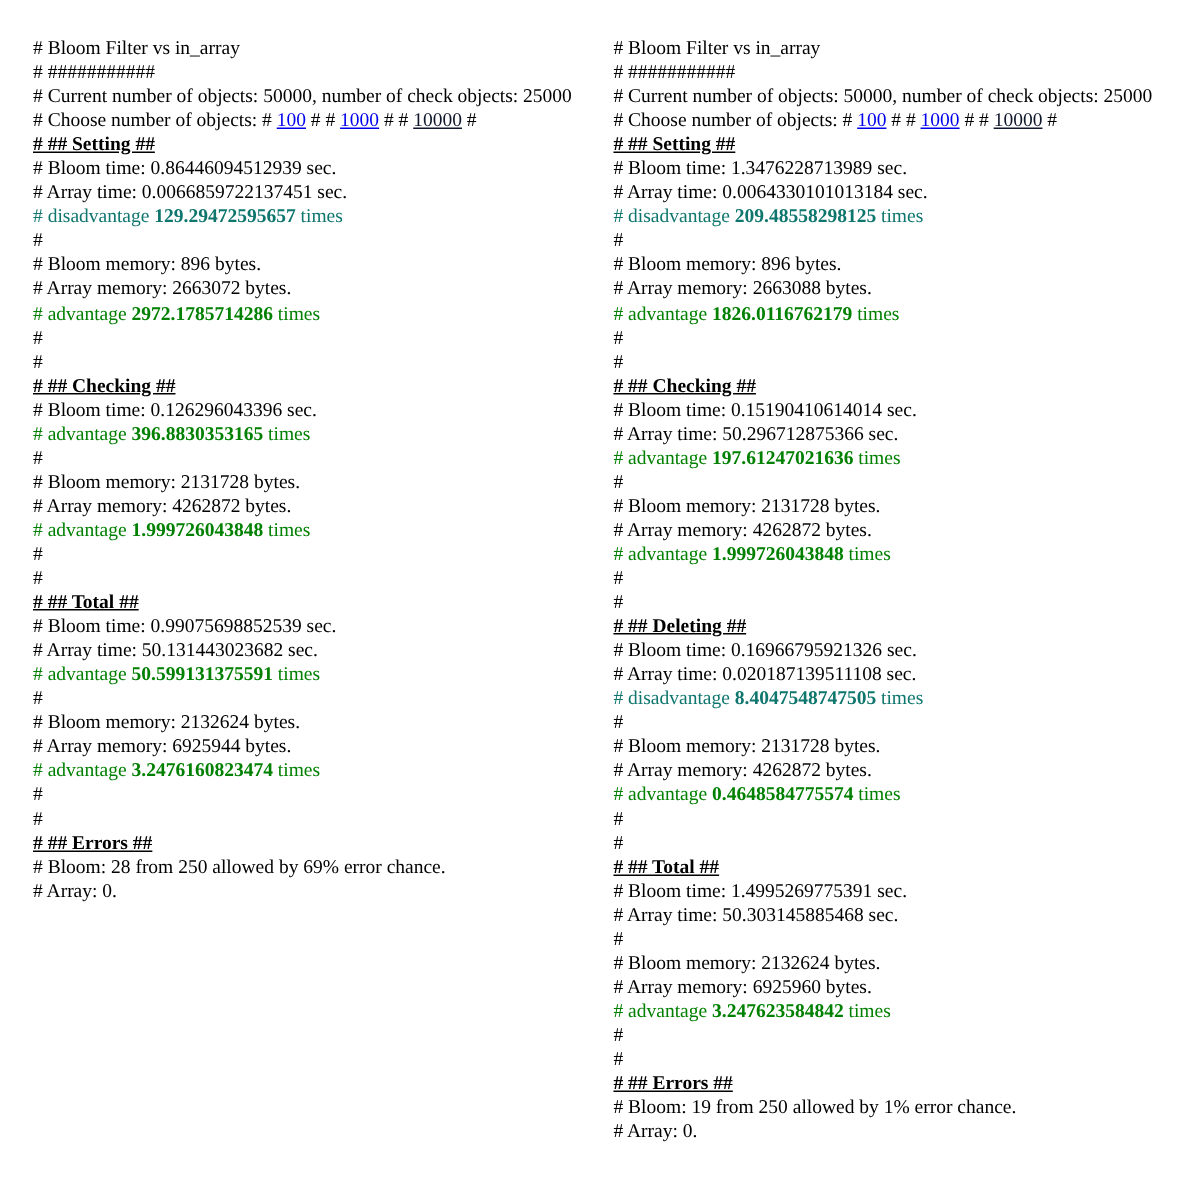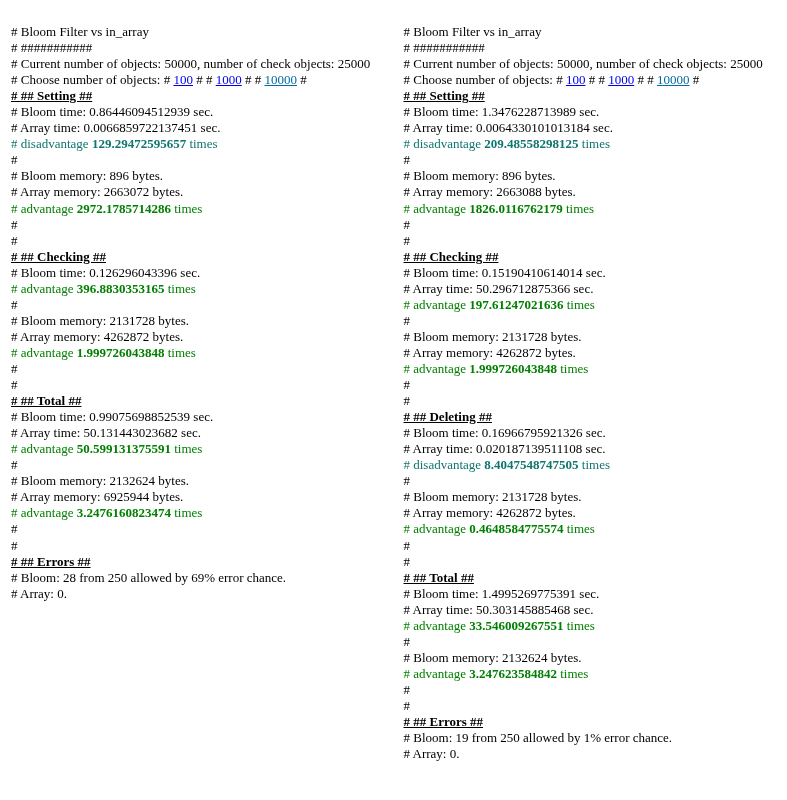--- a/index.html
+++ b/index.html
@@ -13,21 +13,21 @@
     font-family: "Liberation Serif", "DejaVu Serif", serif;
     font-size: 13px;
     color: #000000;
     overflow: hidden;
   }
   .page {
     position: relative;
     width: 787px;
     height: 700px;
     box-sizing: border-box;
-    padding: 24px 0 0 5px;
+    padding: 24px 0 0 16px;
   }
   .columns {
     display: flex;
     align-items: flex-start;
   }
   .col {
     box-sizing: border-box;
   }
   .col-left {
     width: 395px;
@@ -54,21 +54,21 @@
   .adv     { color: #008000; }
   .dis     { color: #0f766e; }
   .num     { font-weight: bold; }
   .lnk {
     color: #0000ee;
     text-decoration: underline;
     cursor: pointer;
     margin-top: 16px;
   }
   .lnk.visited {
-    color: #0369a1;
+    color: #0f172a;
   }
   .hashrule {
     letter-spacing: 0px;
   }
 </style>
 </head>
 <body>
 
 <div class="page">
   <div class="columns">
@@ -141,23 +141,23 @@
         <div class="line dis"><span># </span><span>disadvantage</span><span> </span><span class="num">8.4047548747505</span><span> </span><span>times</span></div>
         <div class="line blank neutral">#</div>
         <div class="line neutral"># Bloom memory: 2131728 bytes.</div>
         <div class="line neutral"># Array memory: 4262872 bytes.</div>
         <div class="line adv"><span># </span><span>advantage</span><span> </span><span class="num">0.4648584775574</span><span> </span><span>times</span></div>
         <div class="line blank neutral">#</div>
         <div class="line blank neutral">#</div>
         <div class="line neutral hdr"># ## Total ##</div>
         <div class="line neutral"># Bloom time: 1.4995269775391 sec.</div>
         <div class="line neutral"># Array time: 50.303145885468 sec.</div>
-        <div class="line adv"><span># </span><span>advantage</span><span> </span><span class="num">33.546009267551</span><span> </span><span>times</span></div>
         <div class="line blank neutral">#</div>
         <div class="line neutral"># Bloom memory: 2132624 bytes.</div>
+        <div class="line neutral"># Array memory: 6925960 bytes.</div>
         <div class="line adv"><span># </span><span>advantage</span><span> </span><span class="num">3.247623584842</span><span> </span><span>times</span></div>
         <div class="line blank neutral">#</div>
         <div class="line blank neutral">#</div>
         <div class="line neutral hdr"># ## Errors ##</div>
         <div class="line neutral"># Bloom: 19 from 250 allowed by 1% error chance.</div>
         <div class="line neutral"># Array: 0.</div>
       </div>
   </div>
 </div>
 

